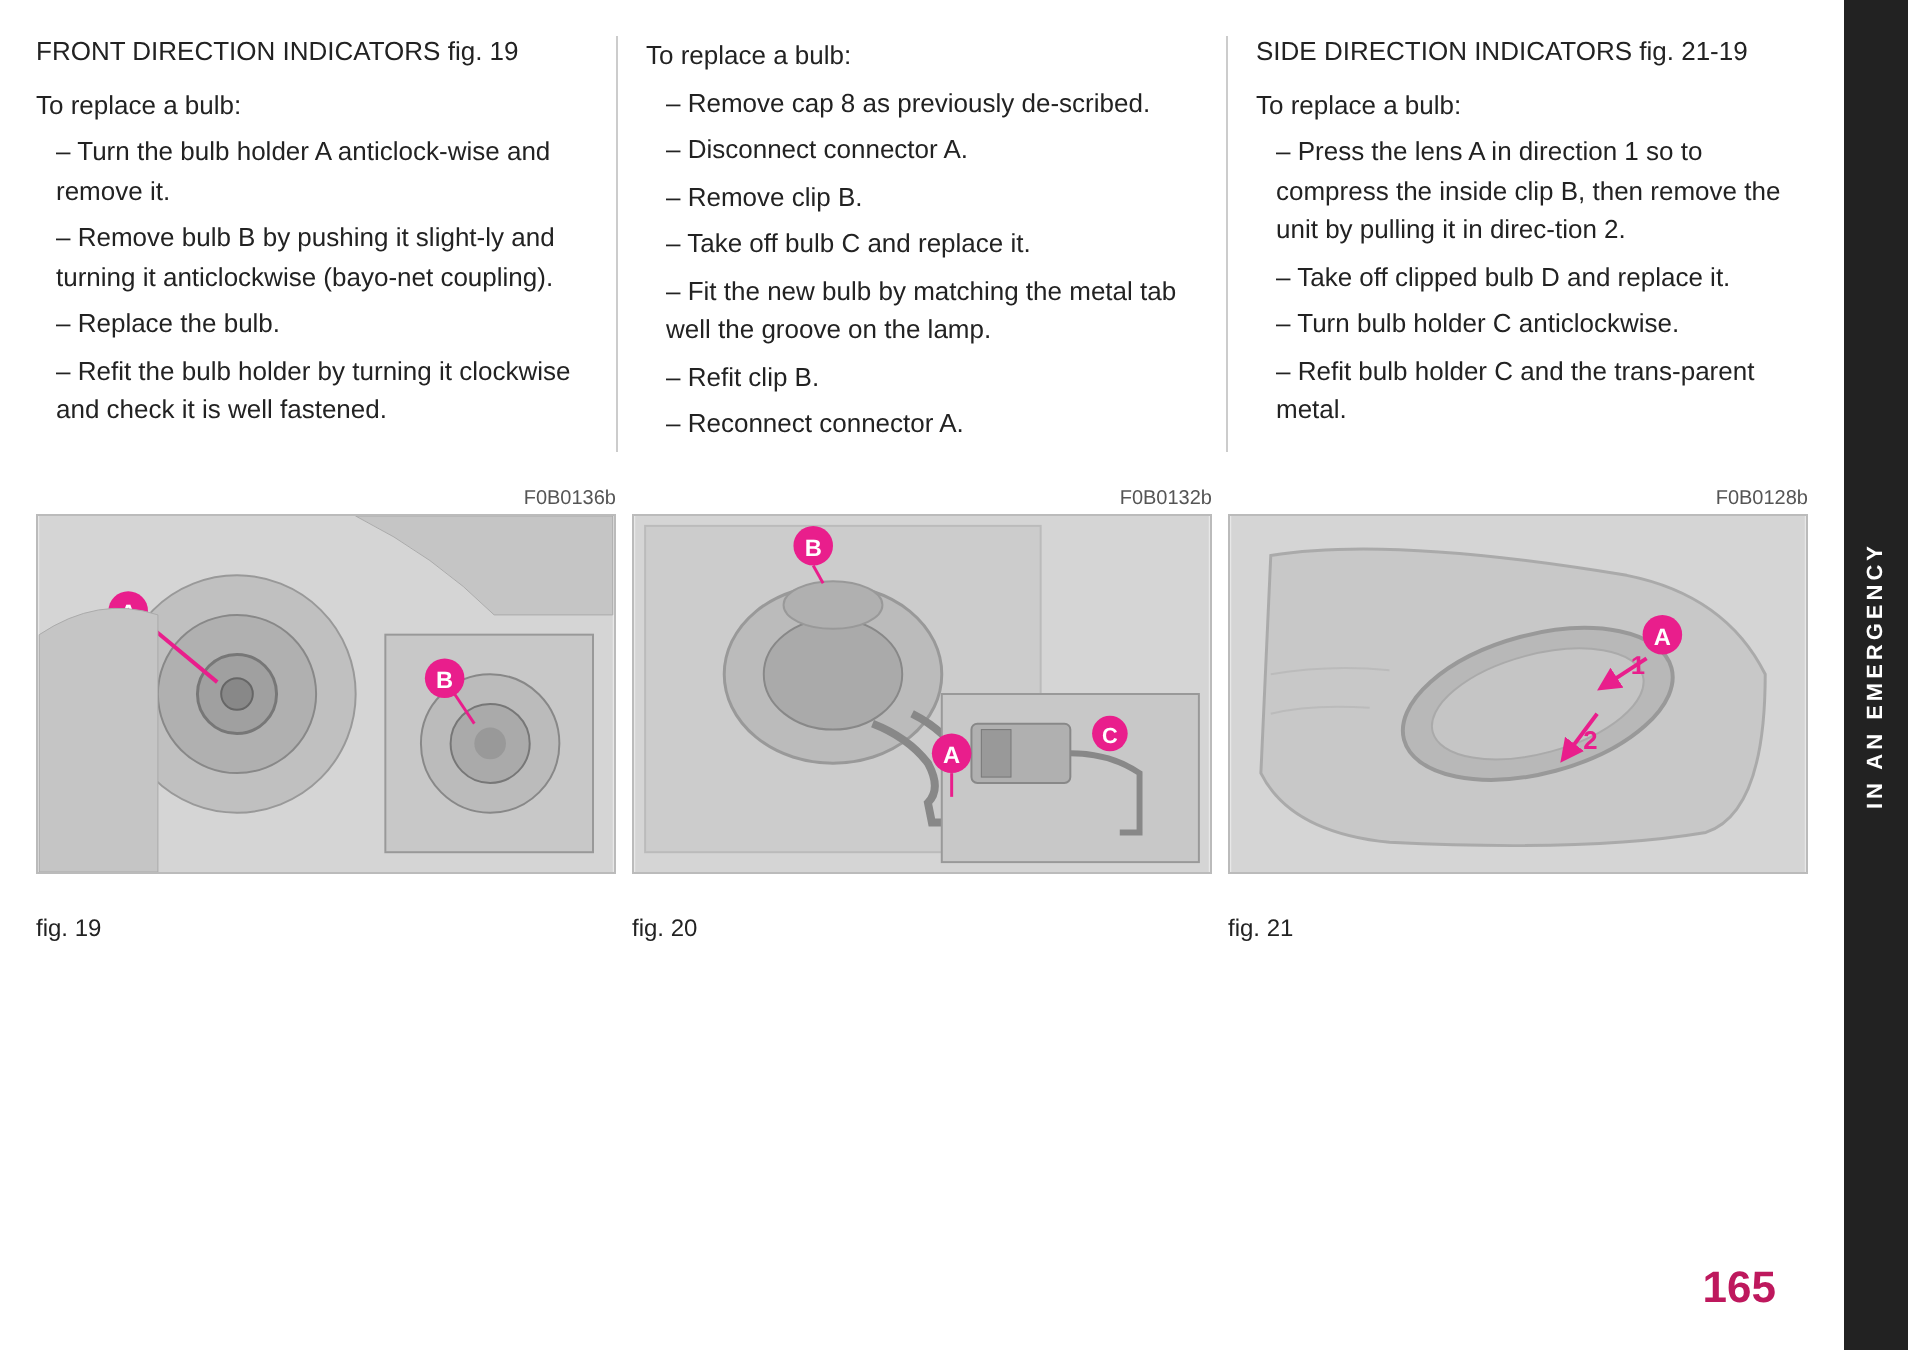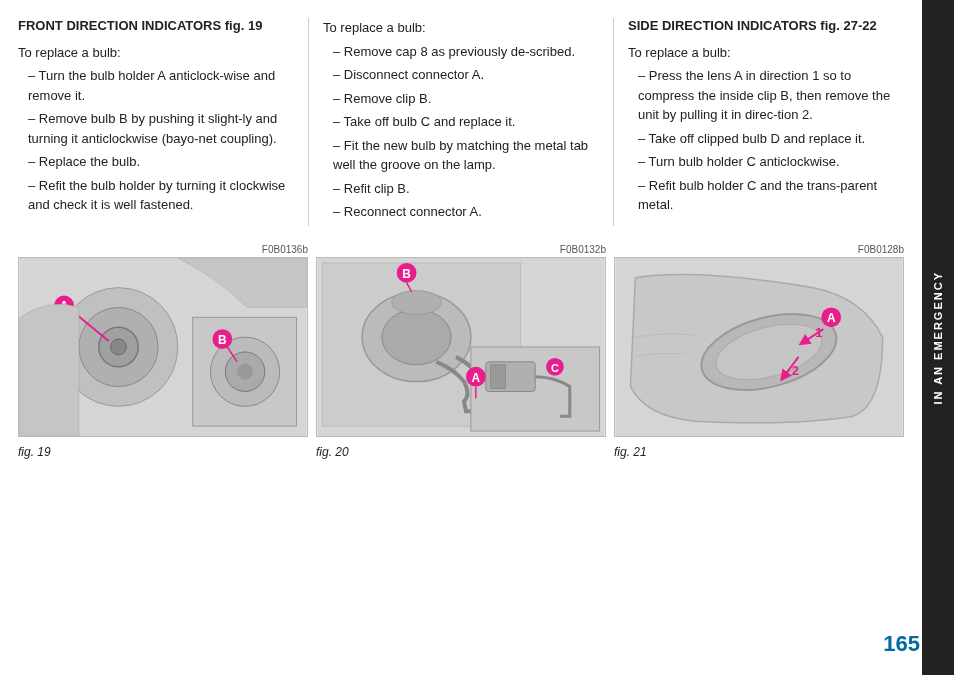--- a/index.html
+++ b/index.html
@@ -34,21 +34,21 @@
       border-right: 1px solid #ccc;
       margin-right: 14px;
     }
     .section:last-child {
       border-right: none;
       margin-right: 0;
       padding-right: 0;
     }
 
     .section-title {
-      font-weight: bold;
+      font-weight: normal;
       font-size: 13px;
       margin-bottom: 8px;
       line-height: 1.3;
     }
 
     .section-body {
       font-size: 13px;
       line-height: 1.5;
     }
 
@@ -87,22 +87,21 @@
       width: 100%;
       height: 180px;
       background: #e8e8e8;
       border: 1px solid #bbb;
       position: relative;
       overflow: hidden;
     }
 
     .figure-caption {
       font-size: 12px;
-      margin-top: 8px;
-      font-style: italic;
+      margin-top: 20px;
       text-align: center;
     }
 
     
     .side-tab {
       width: 32px;
       background: #222;
       display: flex;
       align-items: center;
       justify-content: center;
@@ -116,24 +115,24 @@
       writing-mode: vertical-rl;
       text-orientation: mixed;
       transform: rotate(180deg);
       letter-spacing: 2px;
       text-transform: uppercase;
     }
 
     .page-number {
       position: absolute;
       bottom: 18px;
-      right: 34px;
+      right: 66px;
       font-size: 22px;
       font-weight: bold;
-      color: #0369a1;
+      color: #be185d;
     }
 
     
     .fig-svg {
       width: 100%;
       height: 100%;
     }
   </style>
 </head>
 <body>
@@ -160,21 +159,21 @@
         <p class="indent">– Disconnect connector A.</p>
         <p class="indent">– Remove clip B.</p>
         <p class="indent">– Take off bulb C and replace it.</p>
         <p class="indent">– Fit the new bulb by matching the metal tab well the groove on the lamp.</p>
         <p class="indent">– Refit clip B.</p>
         <p class="indent">– Reconnect connector A.</p>
       </div>
     </div>
 
     <div class="section">
-      <div class="section-title">SIDE DIRECTION INDICATORS fig. 27-22</div>
+      <div class="section-title">SIDE DIRECTION INDICATORS fig. 21-19</div>
       <div class="section-body">
         <p>To replace a bulb:</p>
         <p class="indent">– Press the lens A in direction 1 so to compress the inside clip B, then remove the unit by pulling it in direc-tion 2.</p>
         <p class="indent">– Take off clipped bulb D and replace it.</p>
         <p class="indent">– Turn bulb holder C anticlockwise.</p>
         <p class="indent">– Refit bulb holder C and the trans-parent metal.</p>
       </div>
     </div>
 
   </div>

